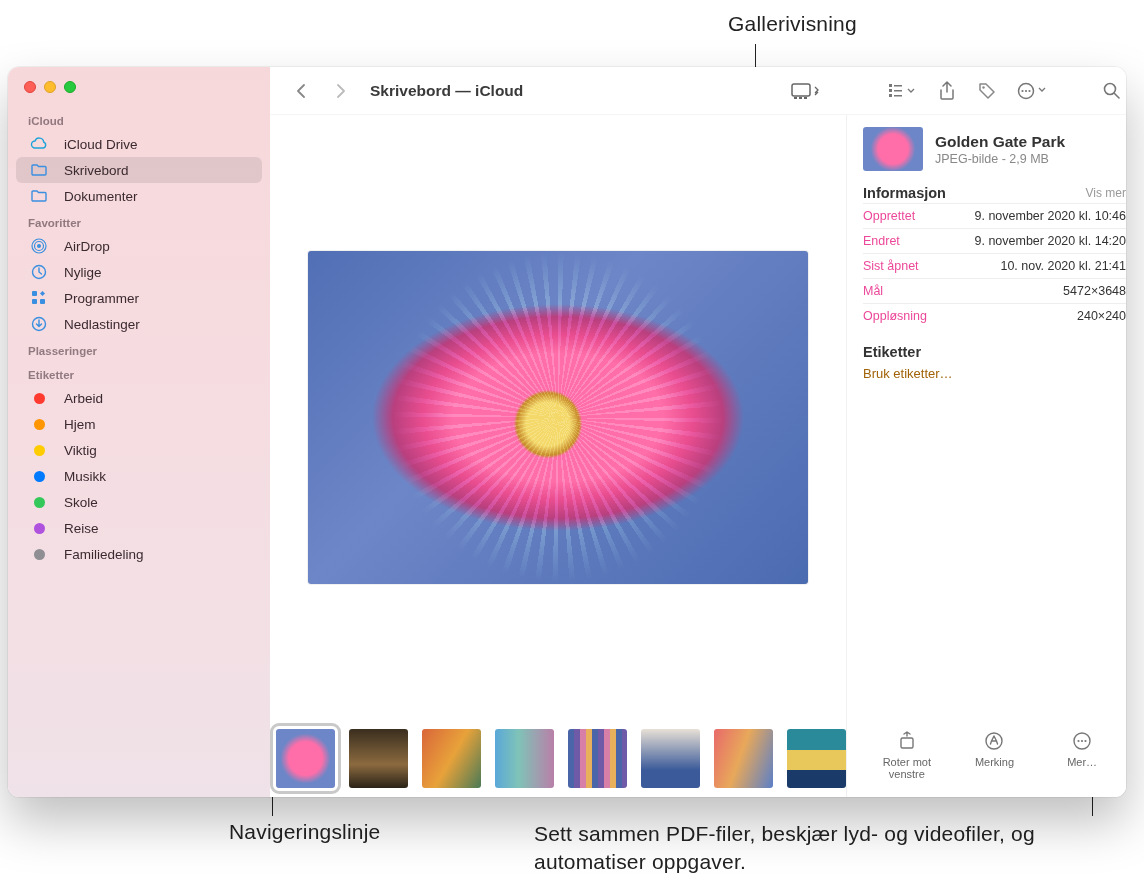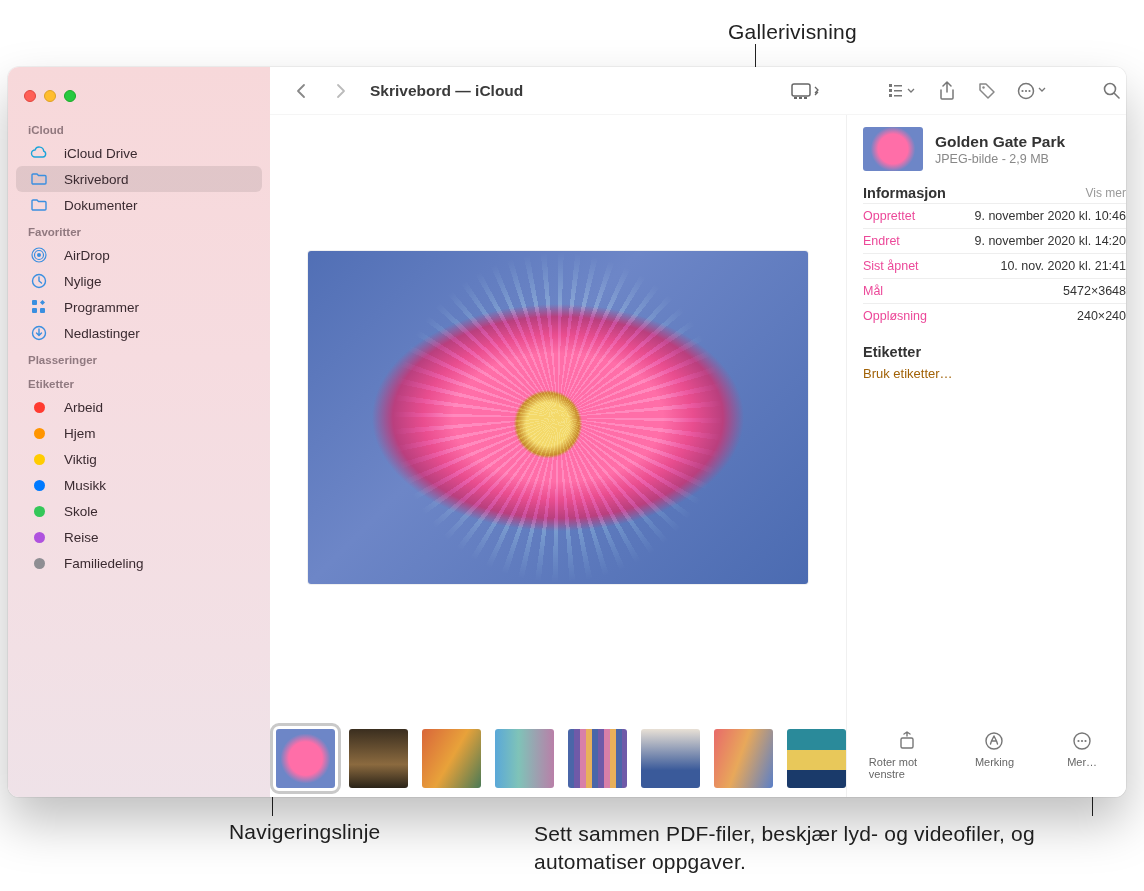--- a/index.html
+++ b/index.html
@@ -1,20 +1,20 @@
 <!DOCTYPE html>
 <html><head>
 <meta charset="utf-8">
 <style>
 *{margin:0;padding:0;box-sizing:border-box;font-family:-apple-system,BlinkMacSystemFont,"Segoe UI",Helvetica,Arial,sans-serif}
 body{background:#fff;width:1144px;height:891px;position:relative}
 .callout{position:absolute;font-size:21px;color:#222;letter-spacing:.2px}
 .callout-line{position:absolute;background:#222}
 .window{position:absolute;left:8px;top:67px;width:1118px;height:730px;background:#fff;border-radius:11px;box-shadow:0 25px 50px rgba(0,0,0,.25),0 0 0 1px rgba(0,0,0,.05);overflow:hidden;display:flex}
-.sidebar{width:262px;background:linear-gradient(#f7d8da,#f6dce0 40%,#f2e0e5 80%,#efe2e8);padding:23px 0 10px;flex-shrink:0}
+.sidebar{width:262px;background:linear-gradient(#f7d8da,#f6dce0 40%,#f2e0e5 80%,#efe2e8);padding:14px 0 10px;flex-shrink:0}
 .traffic{display:flex;gap:8px;padding:0 0 14px 16px}
 .tl{width:12px;height:12px;border-radius:50%}
 .tl.red{background:#ff5f56;border:1px solid #e0443e}
 .tl.yel{background:#ffbd2e;border:1px solid #dea123}
 .tl.grn{background:#27c93f;border:1px solid #1aab29}
 .sec-hdr{font-size:11.5px;color:rgba(60,40,50,.55);font-weight:600;padding:8px 20px 4px}
 .sb-item{display:flex;align-items:center;gap:16px;padding:4px 14px;margin:0 8px;border-radius:6px;font-size:13.5px;color:#3a2a30;cursor:default}
 .sb-item.active{background:rgba(0,0,0,.085)}
 .sb-icon{width:18px;height:18px;display:flex;align-items:center;justify-content:center;flex-shrink:0}
 .tag-dot{width:11px;height:11px;border-radius:50%;margin:0 3px}
@@ -38,29 +38,29 @@
 .info-sub{font-size:12.5px;color:#888;margin-top:1px}
 .info-sect{display:flex;justify-content:space-between;align-items:center;margin-bottom:2px}
 .info-sect-t{font-size:14.5px;font-weight:700;color:#333}
 .info-sect-more{font-size:12px;color:#999}
 .kv{display:flex;justify-content:space-between;border-top:1px solid #eee;padding:5px 0;font-size:12.5px}
 .kv:first-of-type{border-top:1px solid #eee}
 .kv .k{color:#ec4899}
 .kv .v{color:#333}
 .etik-hdr{font-size:14.5px;font-weight:700;color:#333;margin-top:16px}
 .etik-ph{font-size:13px;color:#a16207;margin-top:6px}
-.actions{margin-top:auto;display:flex;justify-content:space-around;padding-top:10px;text-align:left}
+.actions{margin-top:auto;display:flex;justify-content:space-around;padding-top:10px;text-align:center}
 .act{display:flex;flex-direction:column;align-items:center;gap:4px;color:#666;font-size:11px;line-height:1.15;width:76px}
 .act-icon{width:22px;height:22px;display:flex;align-items:center;justify-content:center}
 svg{display:block}
 </style>
 </head>
 <body>
 
-<div class="callout" style="left:728px;top:20px">Gallerivisning</div>
+<div class="callout" style="left:728px;top:12px">Gallerivisning</div>
 <div class="callout-line" style="left:755px;top:44px;width:1px;height:28px"></div>
 
 <div class="callout" style="left:229px;top:820px">Navigeringslinje</div>
 <div class="callout-line" style="left:272px;top:792px;width:1px;height:24px"></div>
 
 <div class="callout" style="left:534px;top:820px;width:560px;line-height:1.35">Sett sammen PDF-filer, beskjær lyd- og videofiler, og automatiser oppgaver.</div>
 <div class="callout-line" style="left:1092px;top:792px;width:1px;height:24px"></div>
 
 <div class="window">
 

